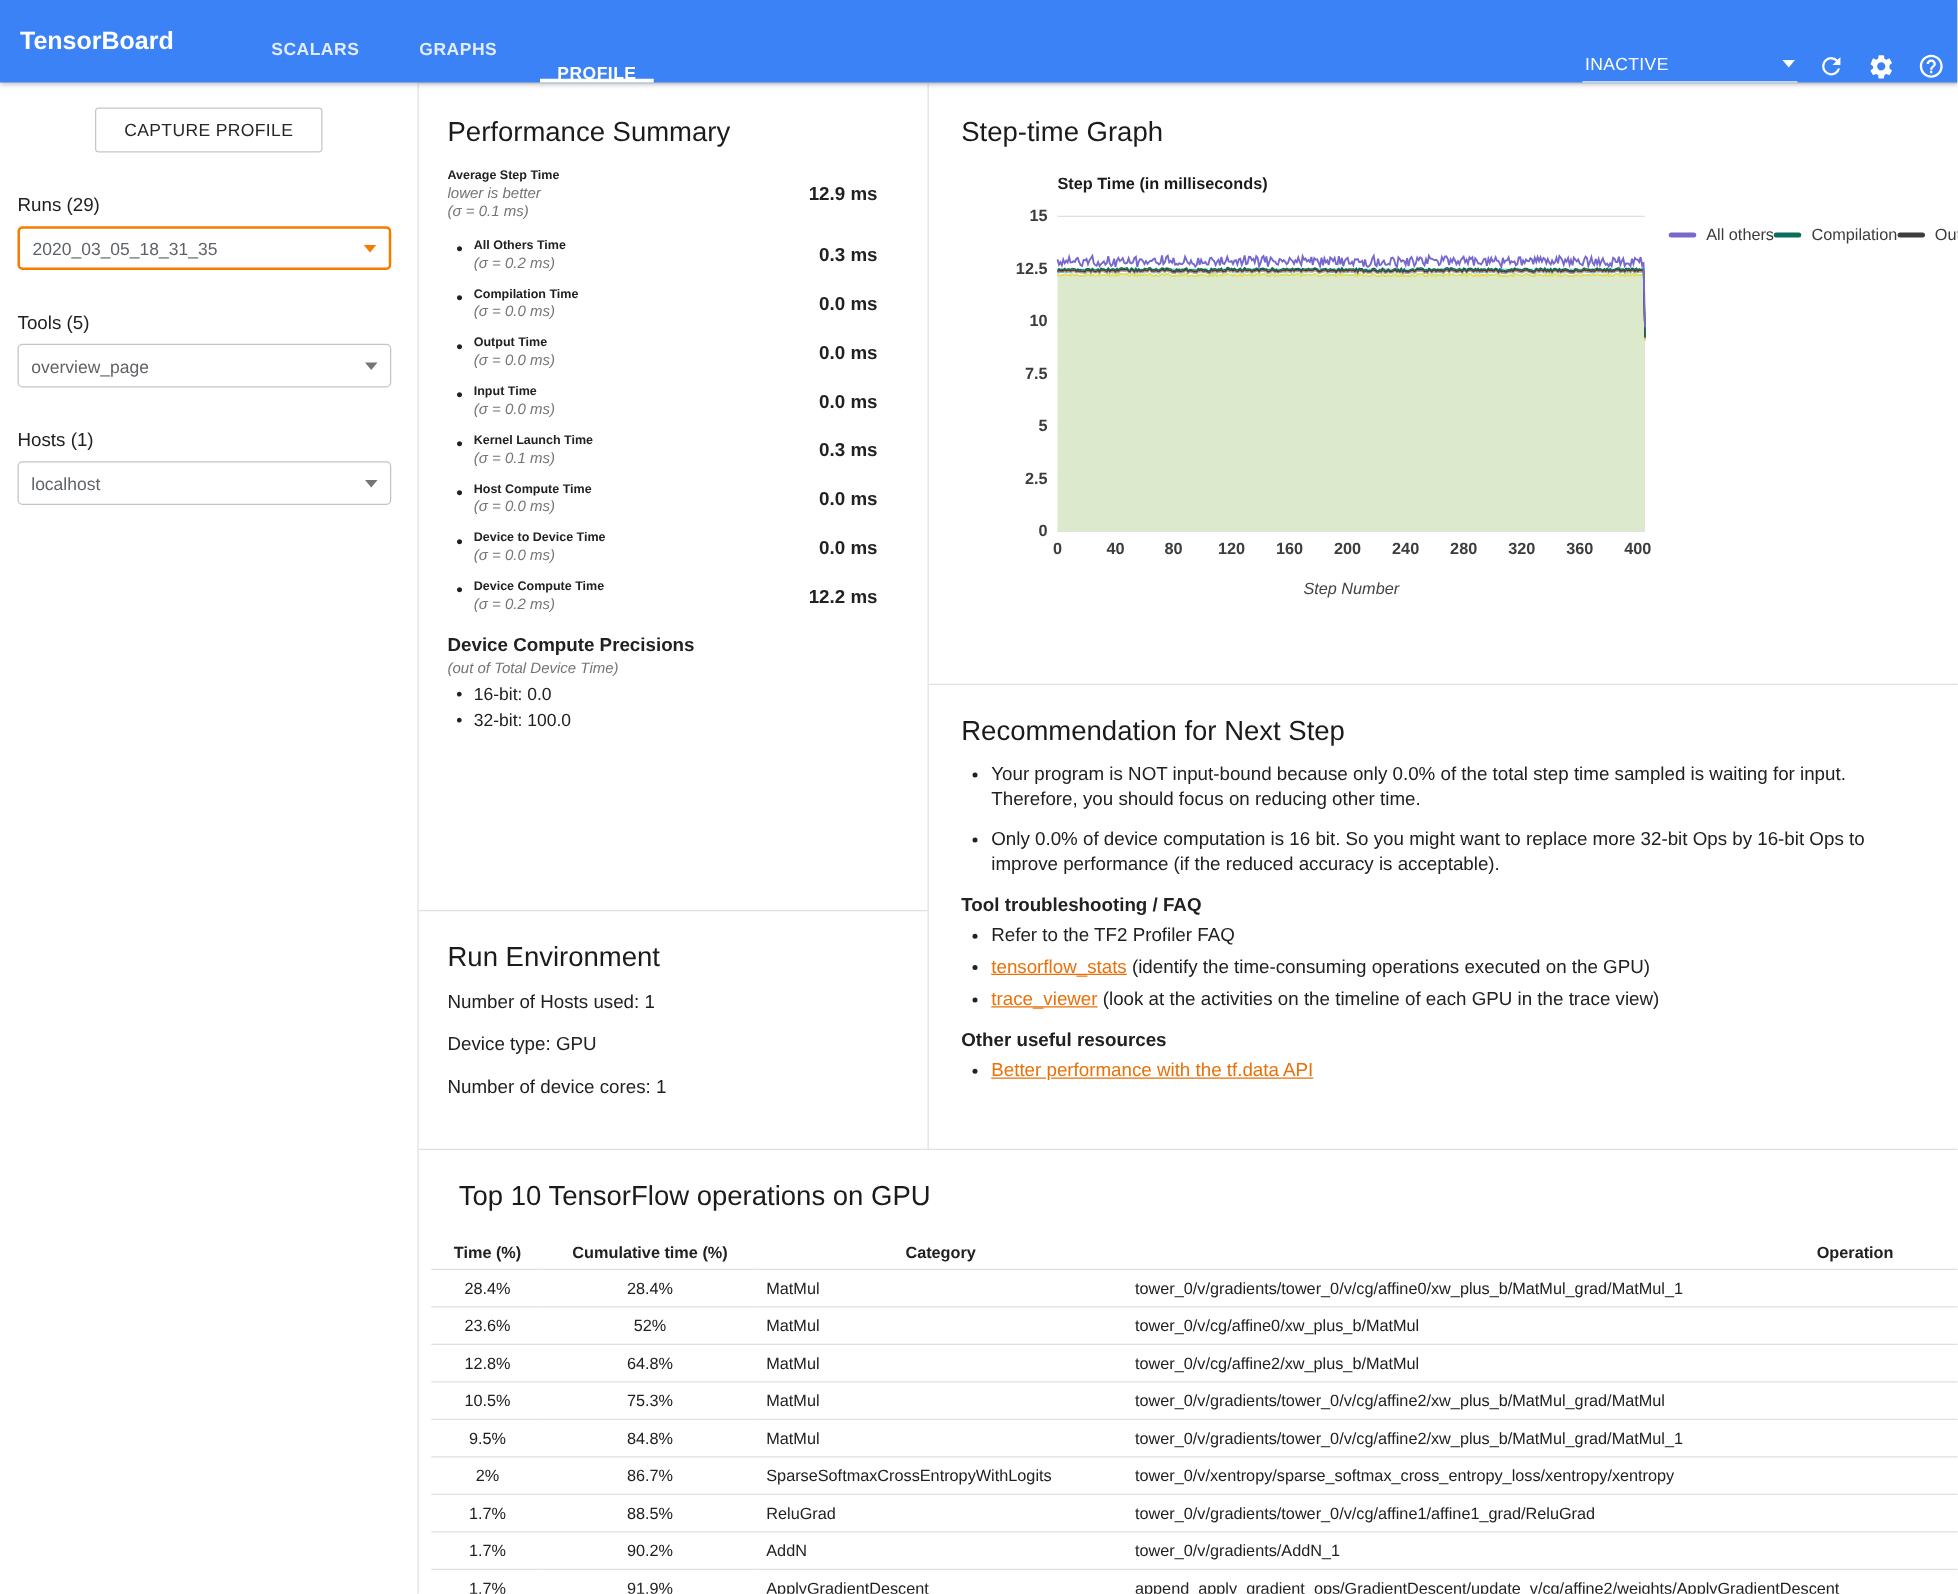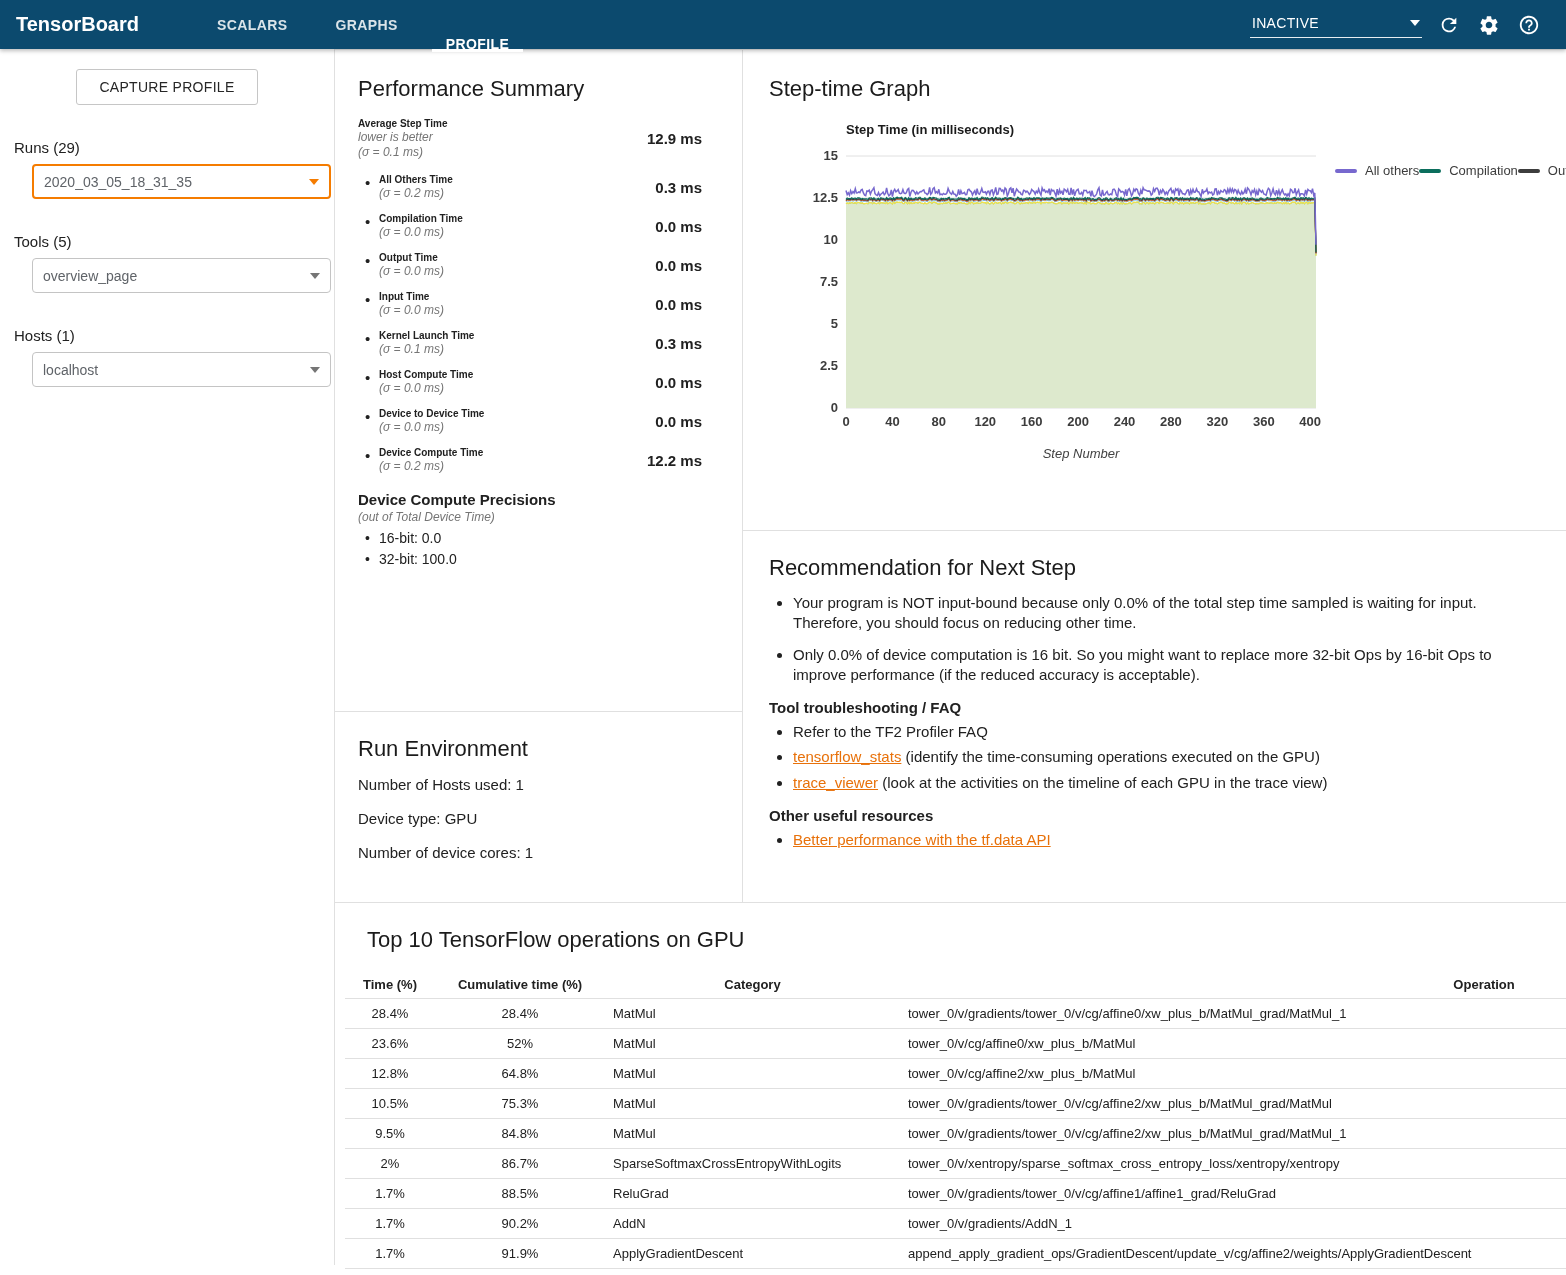--- a/index.html
+++ b/index.html
@@ -1,30 +1,30 @@
 <!DOCTYPE html>
 <html><head>
 <meta charset="utf-8">
 <title>TensorBoard</title>
 <style>
   * { box-sizing: border-box; margin: 0; padding: 0; }
   html, body { width: 1566px; height: 1275px; overflow: hidden; background: #fff;
     font-family: "Liberation Sans", "DejaVu Sans", sans-serif; color: #212121; }
 
   
-  .app-header { height: 49px; background: #0c4a6e; display: flex; align-items: center;
+  .app-header { height: 66px; background: #3b82f6; display: flex; align-items: flex-end;
     color: #fff; box-shadow: 0 2px 4px rgba(0,0,0,.25); position: relative; z-index: 5; }
   .app-title { font-size: 20px; font-weight: 700; align-self: center; padding-left: 16px; }
   .tabs { display: flex; margin-left: 54px; }
   .tab { display: flex; align-items: center; padding: 0 24px; font-size: 14px; font-weight: 700;
     letter-spacing: .4px; color: rgba(255,255,255,.85); position: relative; cursor: pointer; }
   .tab.active { color: #fff; margin-top: 39px; }
   .tab.active::after { content: ""; position: absolute; left: 10px; right: 10px; bottom: 0;
     height: 3px; background: #fff; }
-  .header-right { margin-left: auto; display: flex; align-items: center; gap: 14px; padding-right: 24px; }
+  .header-right { margin-left: auto; display: flex; align-items: center; gap: 14px; padding-right: 8px; }
   .status-select { width: 172px; display: flex; align-items: center; justify-content: space-between;
     border-bottom: 1px solid rgba(255,255,255,.9); padding: 4px 2px 6px 2px; font-size: 14px;
     letter-spacing: .3px; cursor: pointer; }
   .caret-down-white { width: 0; height: 0; border-left: 5px solid transparent;
     border-right: 5px solid transparent; border-top: 6px solid #fff; }
   .icon-btn { width: 26px; height: 26px; display: flex; align-items: center; justify-content: center;
     cursor: pointer; }
   .icon-btn svg { fill: #fff; }
 
   
@@ -33,21 +33,21 @@
   .main { flex: 1; display: flex; flex-direction: column; border-top: 1px solid #ececec; }
   .cols { display: flex; height: 852px; }
   .perf-col { width: 408px; flex: none; border-right: 1px solid #e0e0e0; display: flex; flex-direction: column; }
   .right-col { flex: 1; display: flex; flex-direction: column; }
 
   
   .capture-btn { display: block; margin: 0 auto 16px auto; background: #fff; border: 1px solid #c6c6c6;
     border-radius: 3px; padding: 9px 22px; font-size: 14px; font-weight: 500; color: #262626;
     font-family: inherit; cursor: pointer; letter-spacing: .3px; }
   .side-label { font-size: 15px; color: #212121; margin: 34px 0 8px 14px; }
-  .side-select { width: 299px; margin-left: 32px; height: 35px; border: 1px solid #c4c4c4;
+  .side-select { width: 299px; margin-left: 14px; height: 35px; border: 1px solid #c4c4c4;
     border-radius: 4px; display: flex; align-items: center; justify-content: space-between;
     padding: 0 10px; font-size: 14px; color: #5f6368; cursor: pointer; background: #fff; }
   .side-select.focused { border: 2px solid #f57c00; }
   .caret-down-gray { width: 0; height: 0; border-left: 5px solid transparent;
     border-right: 5px solid transparent; border-top: 6px solid #757575; }
   .caret-down-orange { width: 0; height: 0; border-left: 5px solid transparent;
     border-right: 5px solid transparent; border-top: 6px solid #f57c00; }
 
   
   .panel-title { font-size: 22px; font-weight: 400; color: #1b1b1b; }

